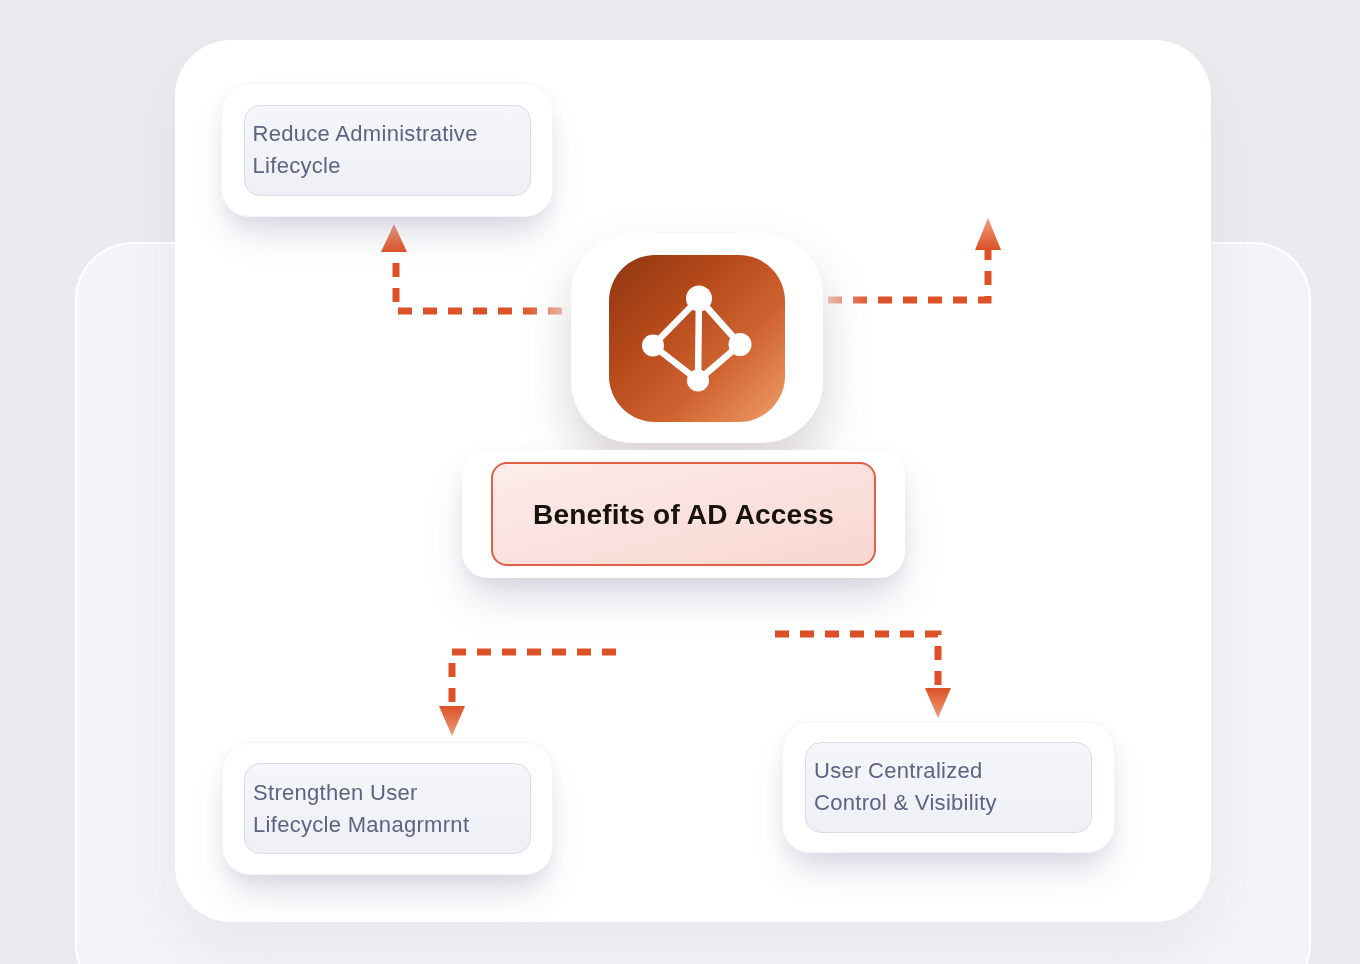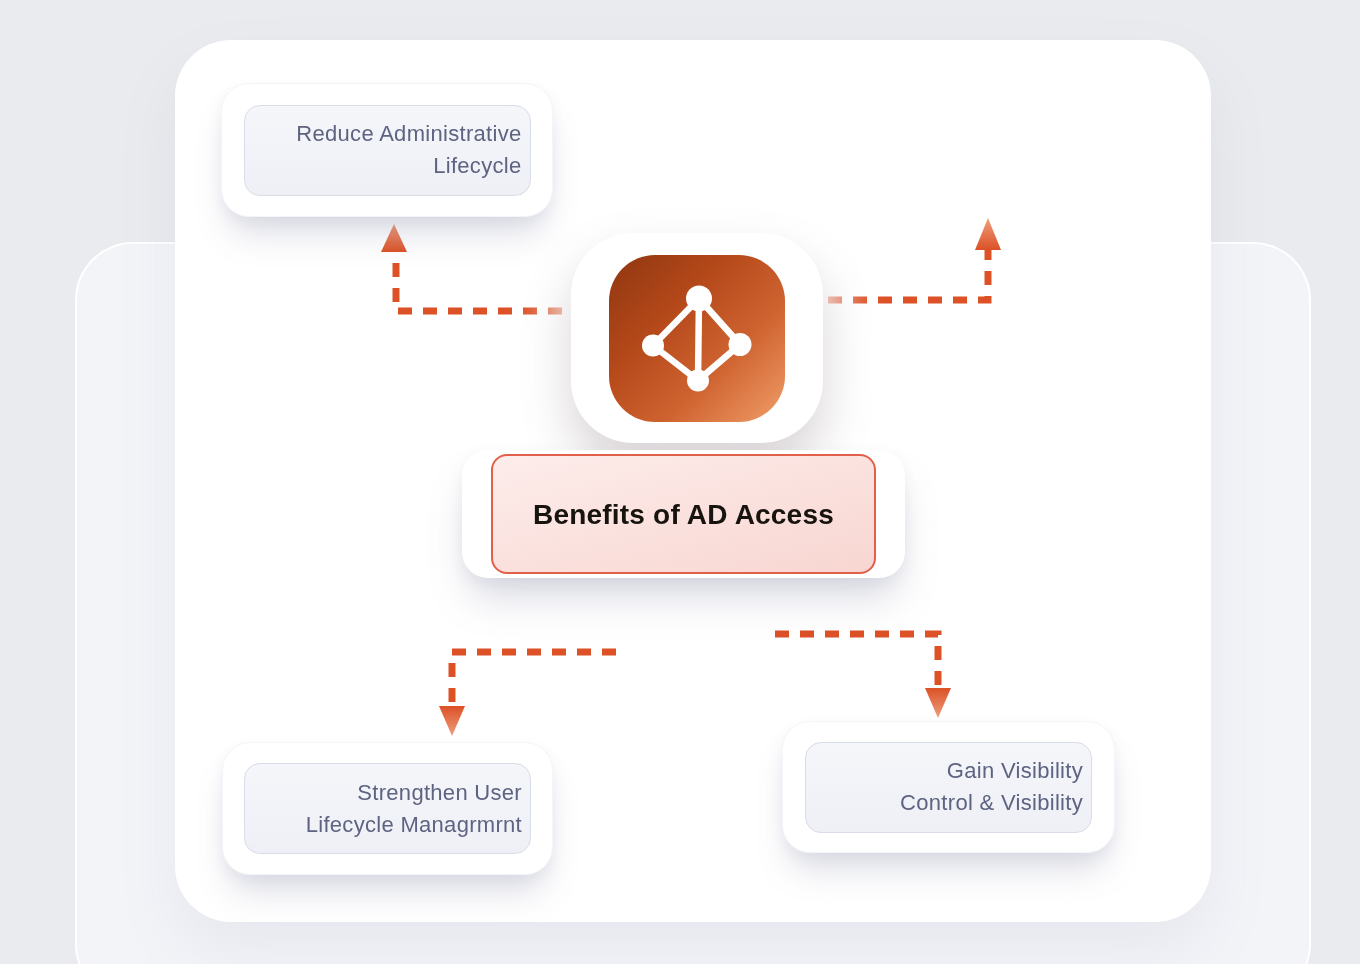--- a/index.html
+++ b/index.html
@@ -58,21 +58,21 @@
   }
   .benefit-inner {
     width: 287px;
     min-height: 91px;
     background: linear-gradient(180deg, #f5f6fa 0%, #eef0f6 100%);
     border: 1.5px solid #d9dce9;
     border-radius: 16px;
     box-sizing: border-box;
     display: flex;
     flex-direction: column;
-    align-items: flex-end;
+    align-items: flex-start;
     justify-content: center;
     padding: 10px 8px;
   }
   .benefit-line {
     color: #5d6380;
     font-size: 22px;
     line-height: 32px;
     letter-spacing: 0.3px;
     text-align: center;
     white-space: nowrap;
@@ -114,21 +114,21 @@
     height: 128px;
     background: #ffffff;
     border-radius: 26px;
     box-shadow: 0 26px 40px -8px rgba(99,104,140,0.25), 0 6px 14px rgba(99,104,140,0.08);
     display: flex;
     align-items: center;
     justify-content: center;
   }
   .title-box {
     width: 385px;
-    height: 120px;
+    height: 104px;
     background: linear-gradient(165deg, #fdedeb 0%, #f8d6d1 100%);
     border: 2px solid #e0604a;
     border-radius: 16px;
     box-sizing: border-box;
     display: flex;
     flex-direction: column;
     align-items: center;
     justify-content: center;
   }
   .title-line {
@@ -195,21 +195,21 @@
 
   <div class="benefit-card pos-bottom-left">
     <div class="benefit-inner">
       <div class="benefit-line">Strengthen User</div>
       <div class="benefit-line">Lifecycle Managrmrnt</div>
     </div>
   </div>
 
   <div class="benefit-card pos-bottom-right">
     <div class="benefit-inner">
-      <div class="benefit-line">Gain Visibility</div>
+      <div class="benefit-line">User Centralized</div>
       <div class="benefit-line">Control &amp; Visibility</div>
     </div>
   </div>
 
   <div class="icon-card">
     <div class="ad-tile">
       <svg width="176" height="167" viewBox="0 0 176 166" xmlns="http://www.w3.org/2000/svg">
         <g stroke="#ffffff" stroke-width="6.5">
           <line x1="90" y1="43" x2="44" y2="90"></line>
           <line x1="90" y1="43" x2="131" y2="89"></line>

